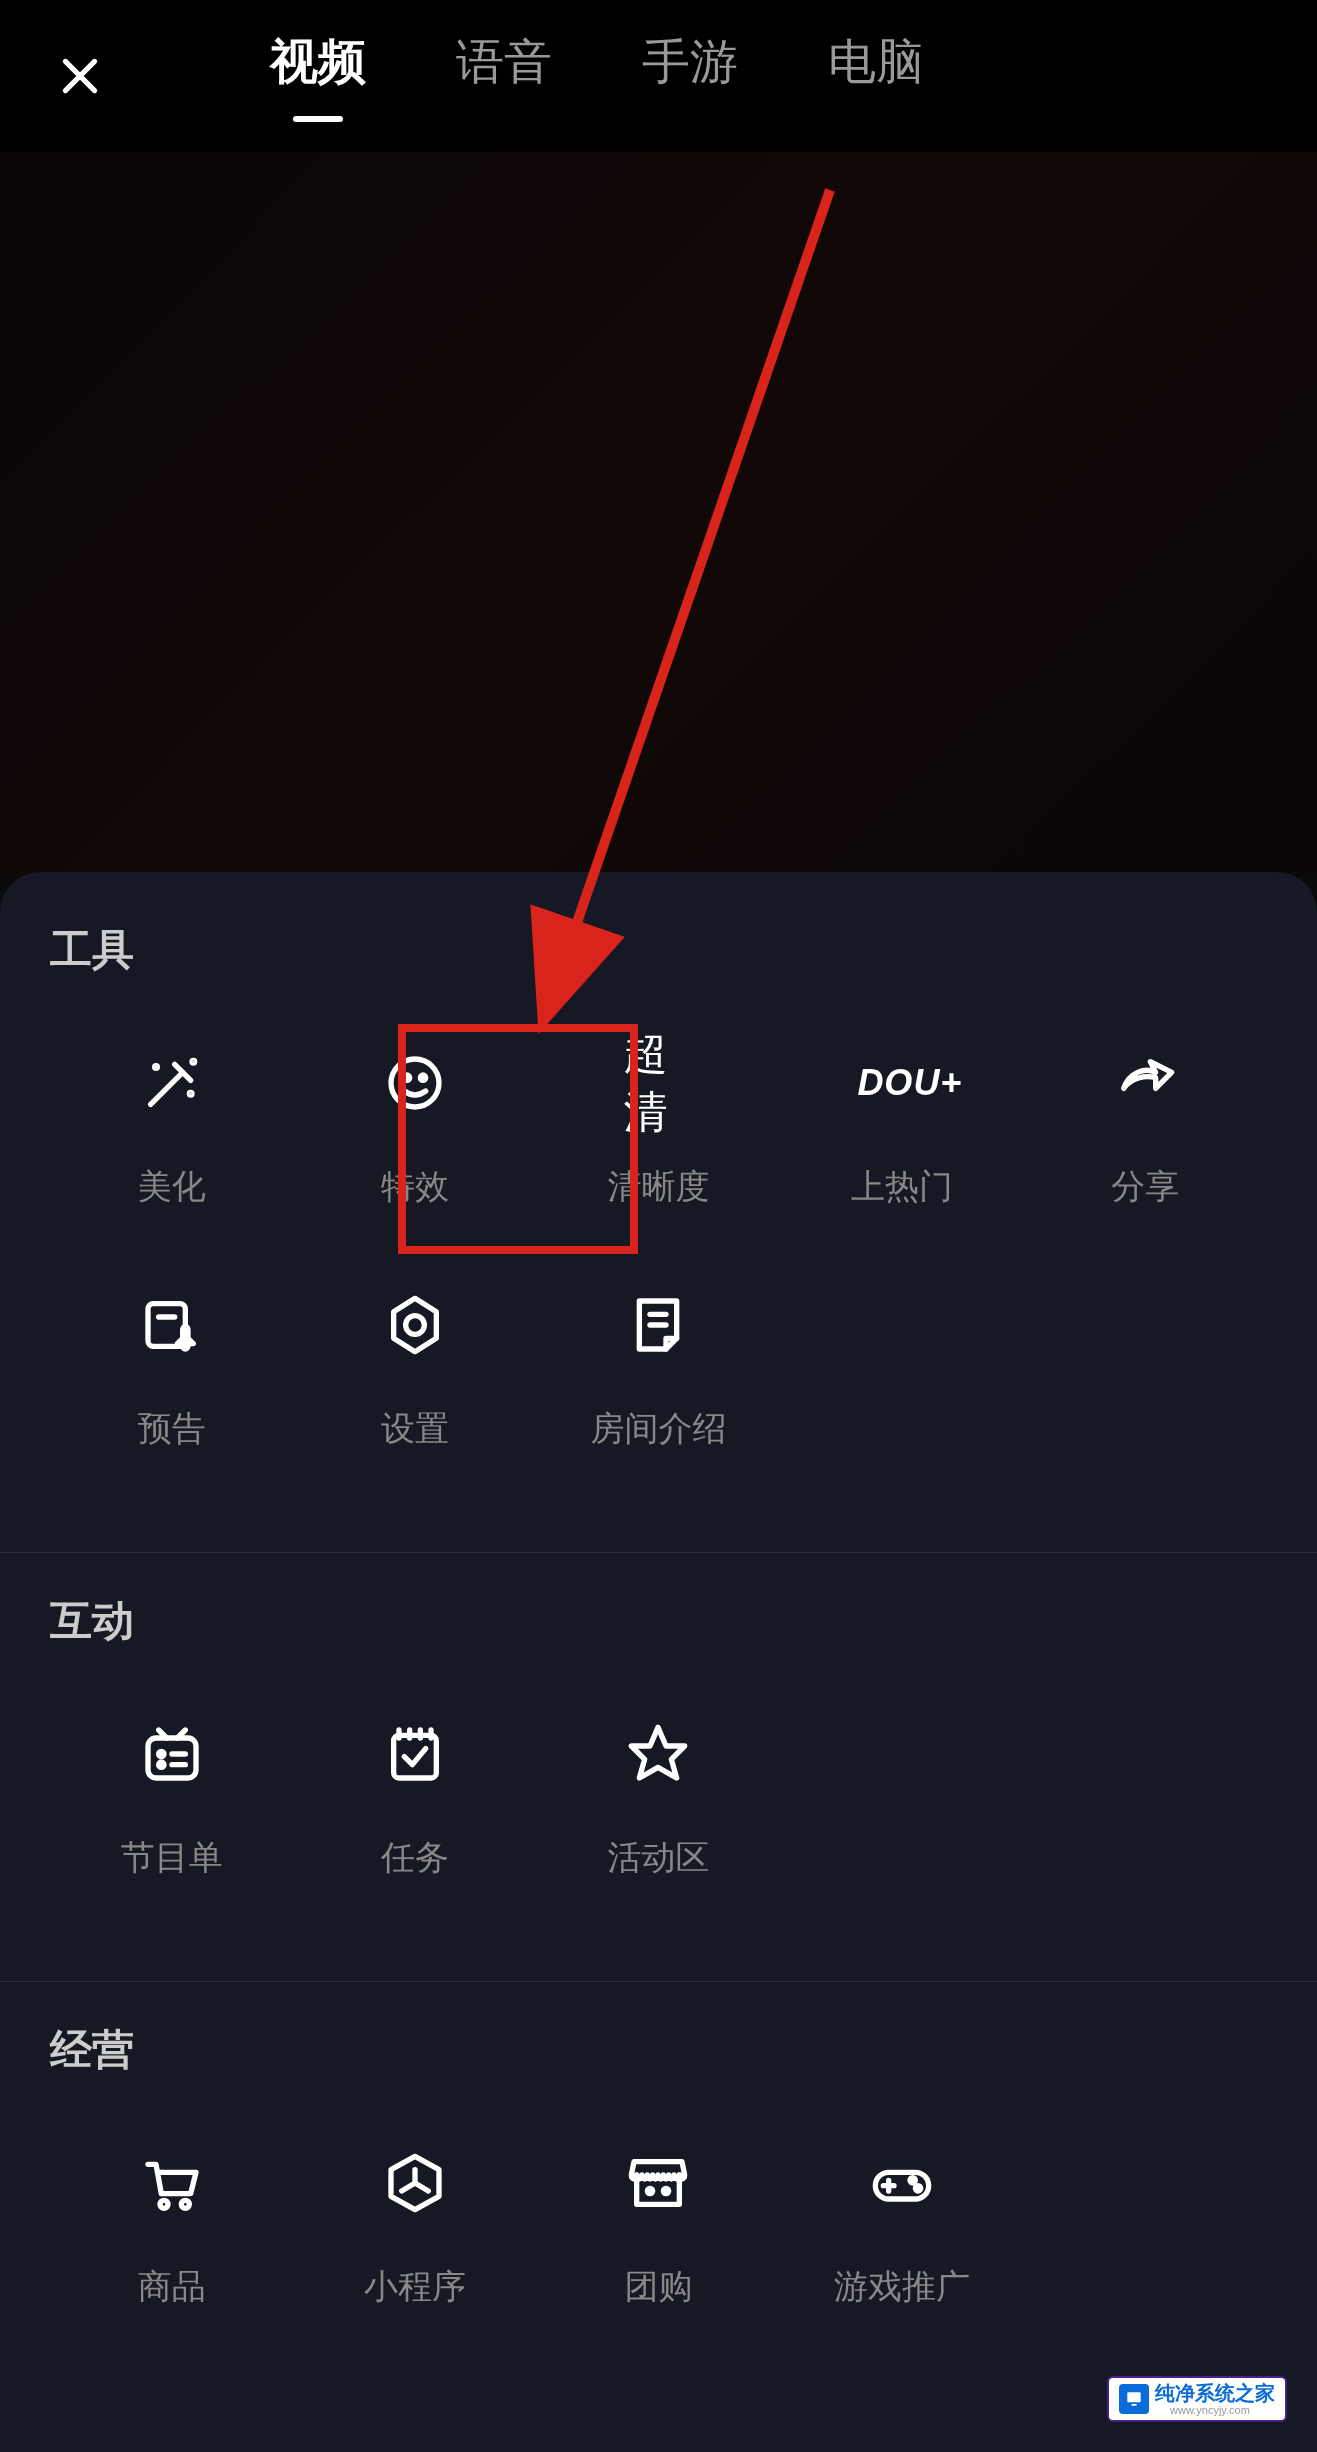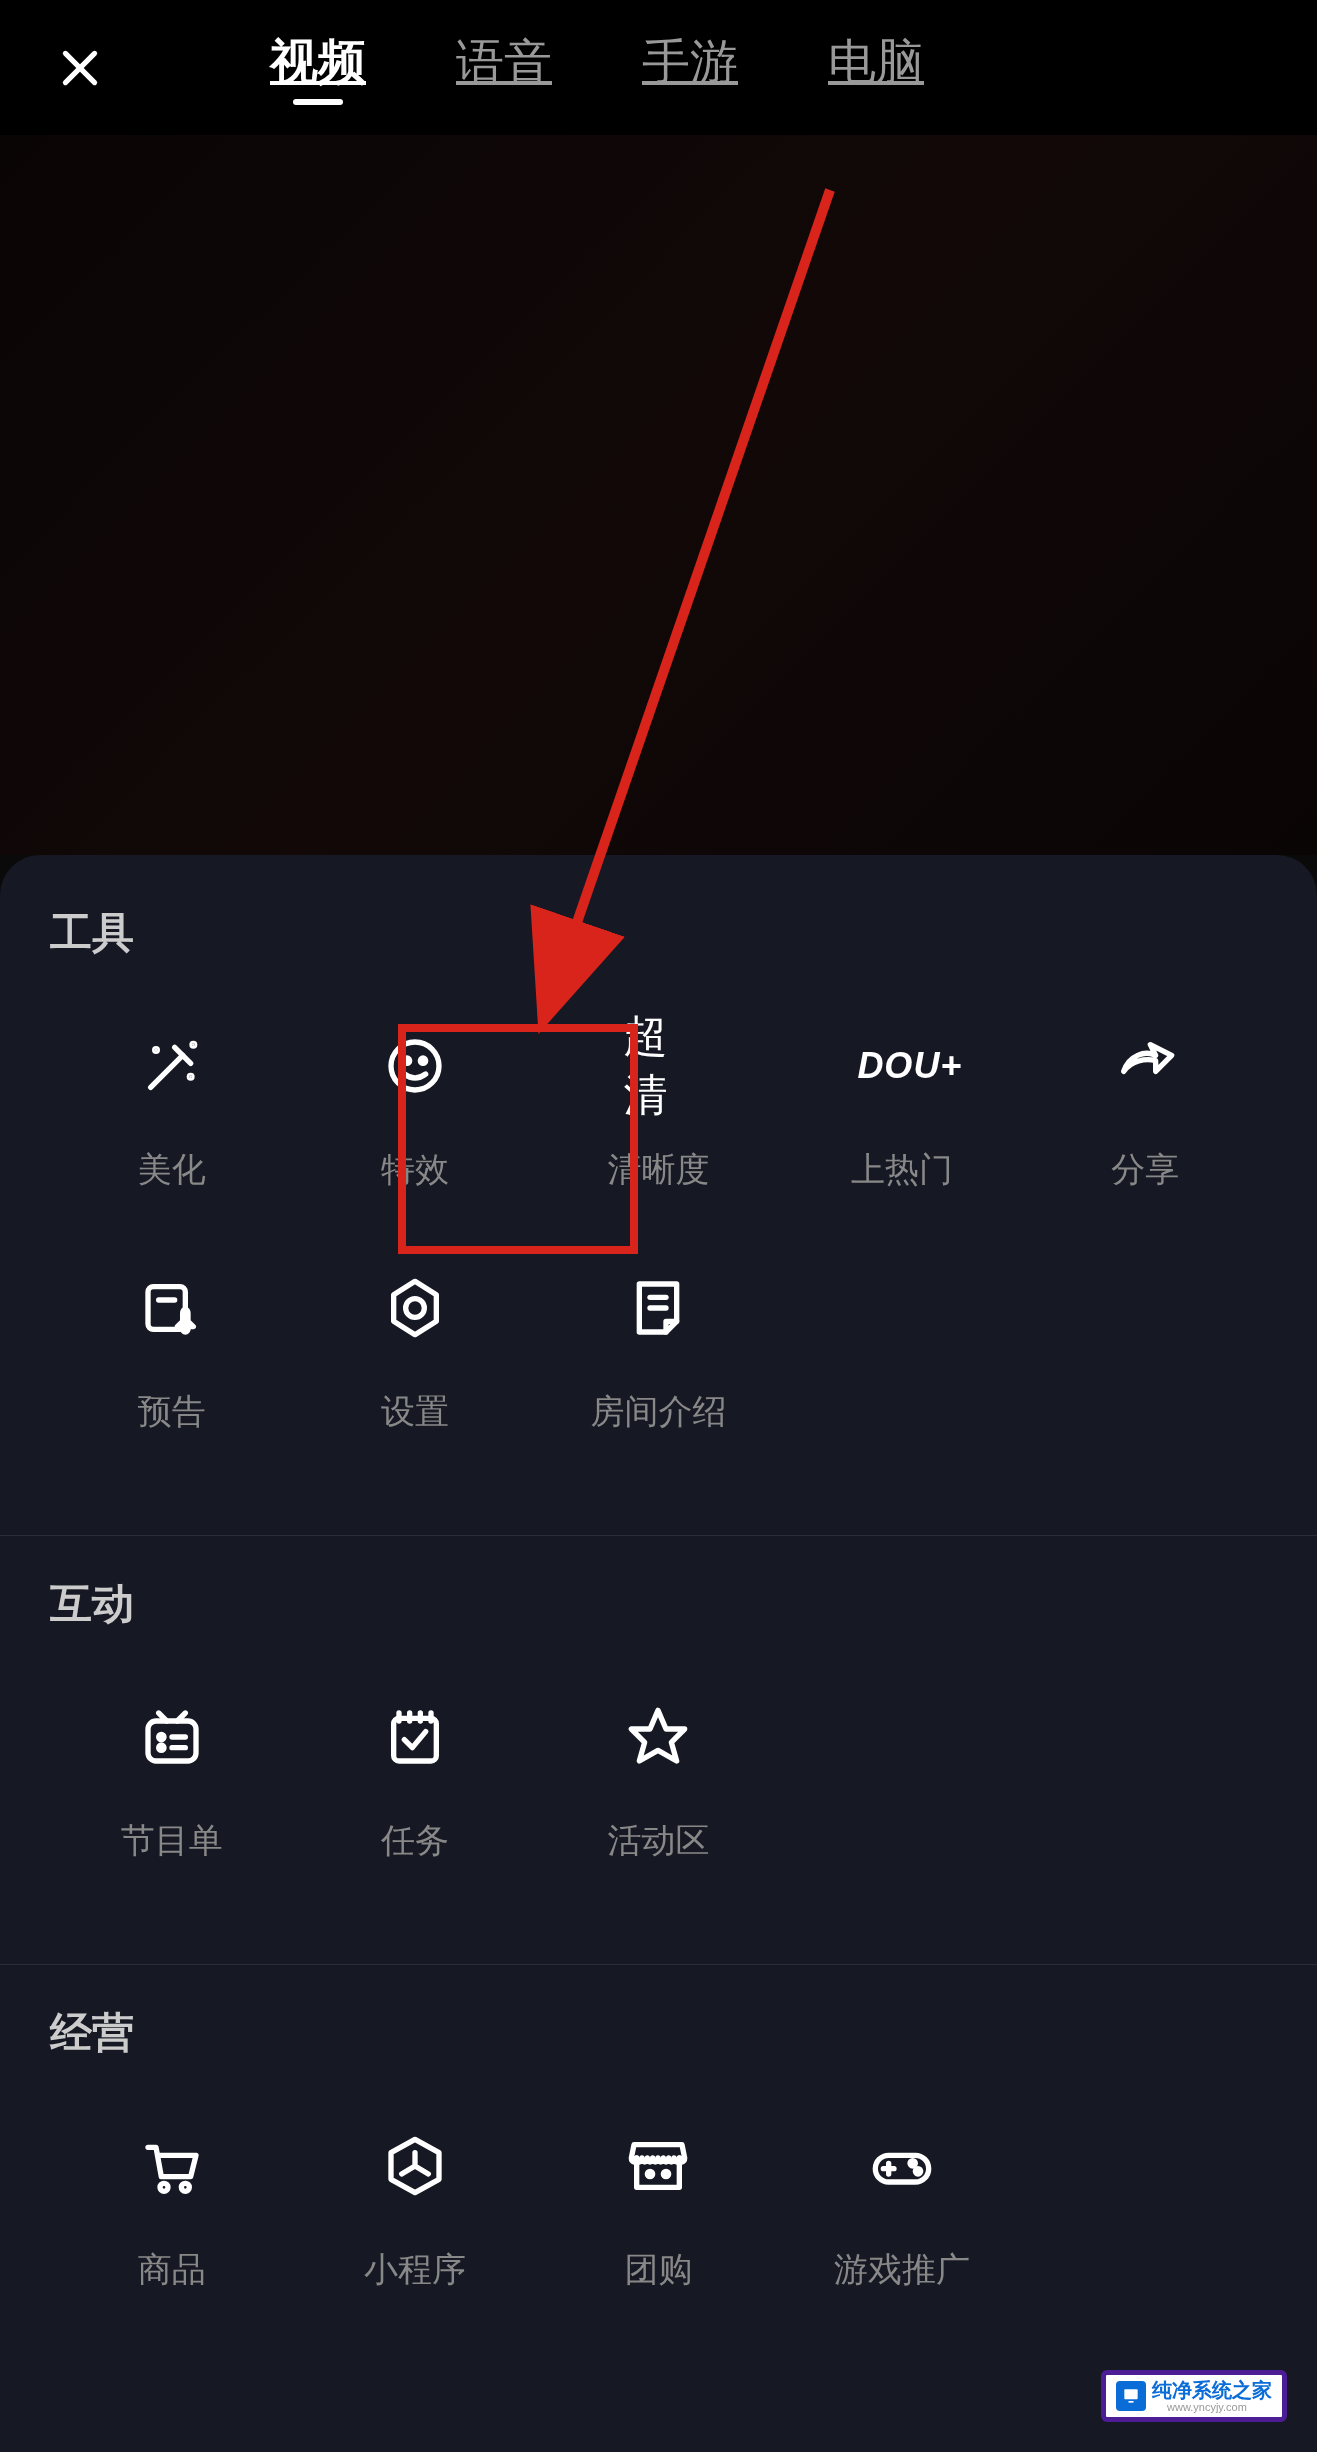--- a/index.html
+++ b/index.html
@@ -38,22 +38,21 @@
     .tabs {
       display: flex;
       gap: 90px;
       margin-left: 80px;
     }
     .tab {
       font-size: 48px;
       color: #999;
       cursor: pointer;
       position: relative;
-      padding-bottom: 11px;
-      text-decoration: underline;
+      padding-bottom: 28px;
     }
     .tab.active {
       color: #fff;
       font-weight: 600;
     }
     .tab.active::after {
       content: '';
       position: absolute;
       bottom: 0;
       left: 50%;
@@ -149,21 +148,21 @@
       position: absolute;
       pointer-events: none;
       z-index: 11;
     }
     .watermark {
       position: absolute;
       bottom: 30px;
       right: 30px;
       z-index: 20;
       background: #fff;
-      border: 5px solid #4c1d95;
+      border: 2px solid #4c1d95;
       border-radius: 6px;
       display: flex;
       align-items: center;
       padding: 4px 10px;
       gap: 6px;
     }
     .watermark-icon {
       width: 30px;
       height: 30px;
       background: #0a6cd6;

